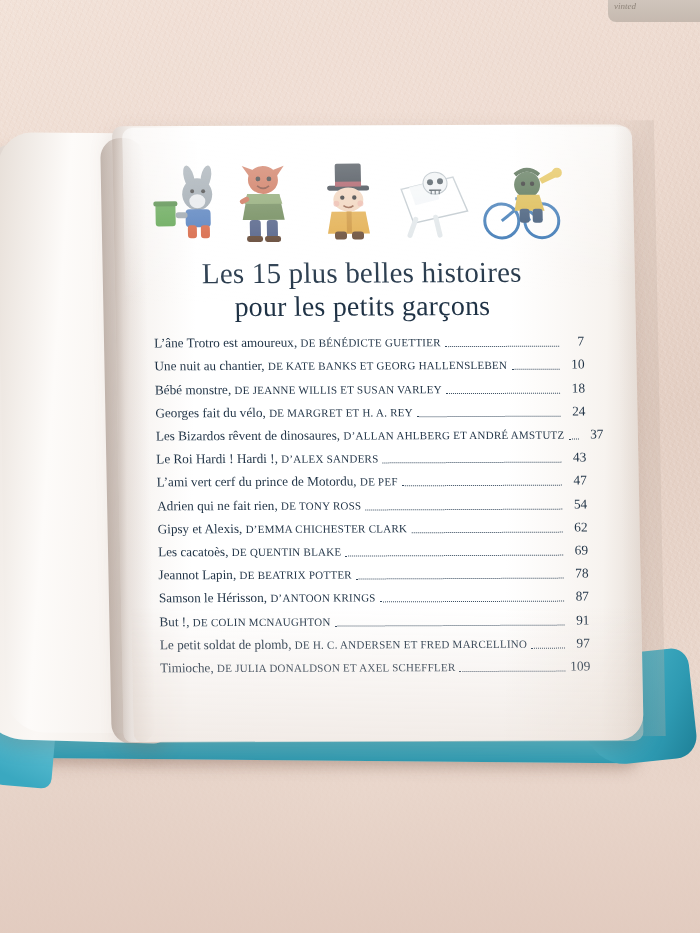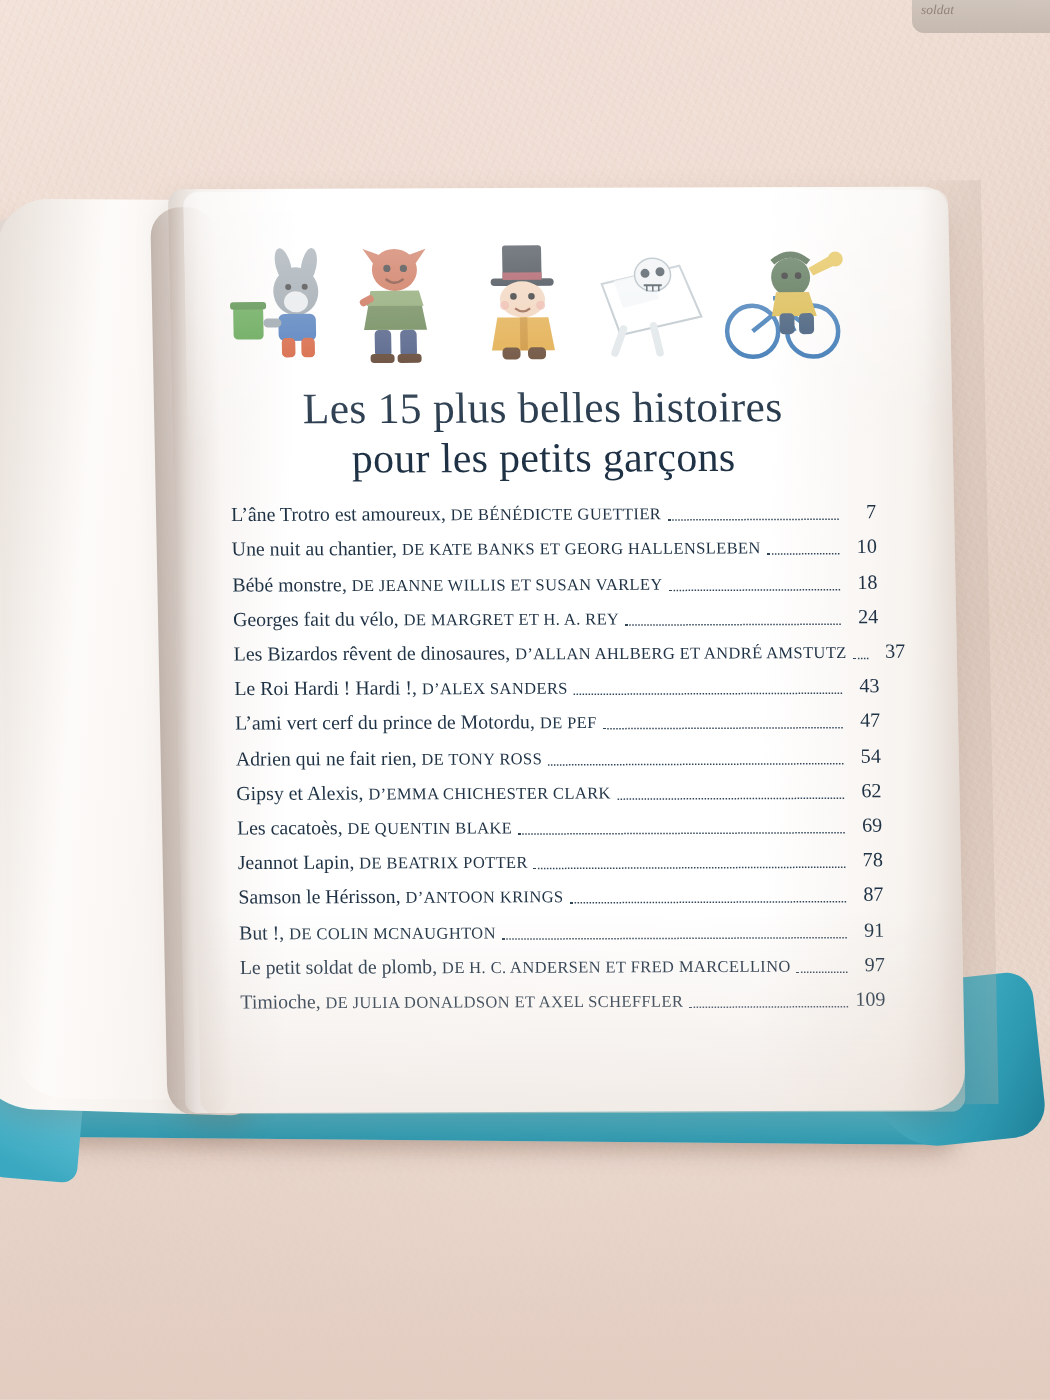--- a/index.html
+++ b/index.html
@@ -251,21 +251,21 @@
 </head>
 <body>
 
 <div id="scene">
 
   <div class="bg"></div>
   <div class="bg-noise"></div>
   <div class="bg-soft-bottom"></div>
 
   <div class="table-corner">
-    <span class="wm">soldat</span>
+    <span class="wm">vinted</span>
   </div>
 
   <div class="book">
 
     <div class="cover-edge"></div>
     <div class="cover-edge-right"></div>
     <div class="cover-edge-left"></div>
 
     <div class="page-left"></div>
     <div class="page-left-2"></div>

